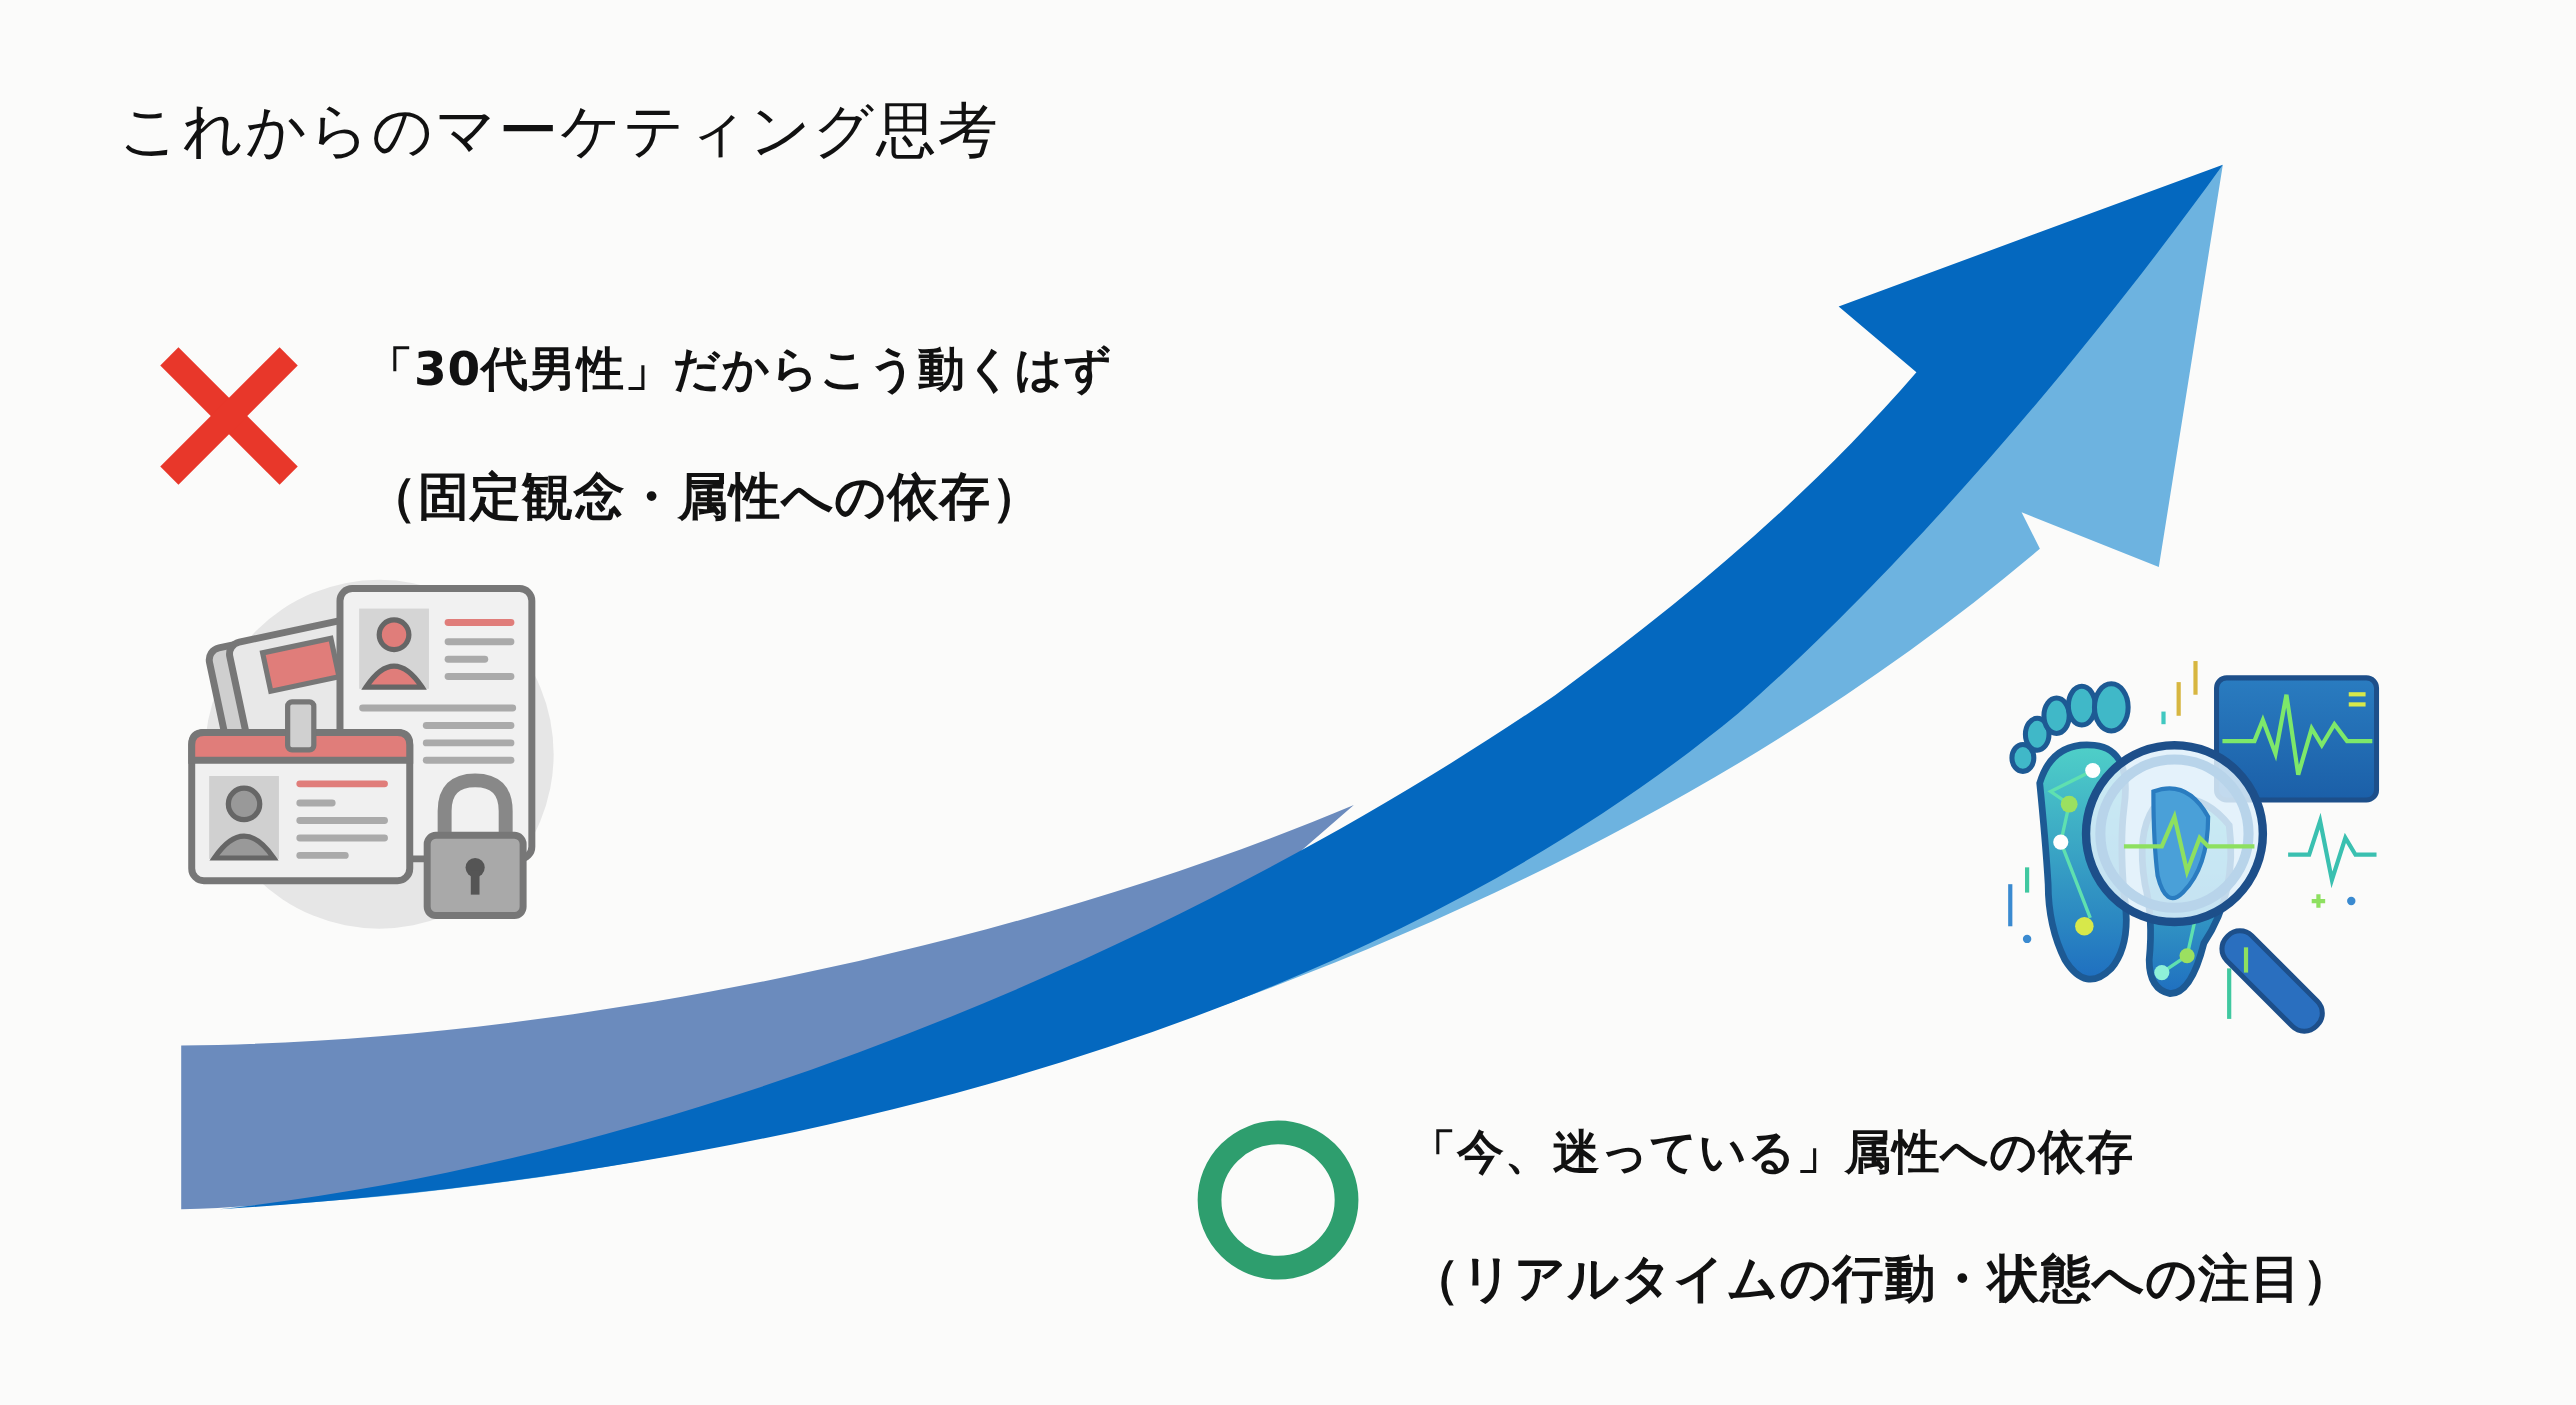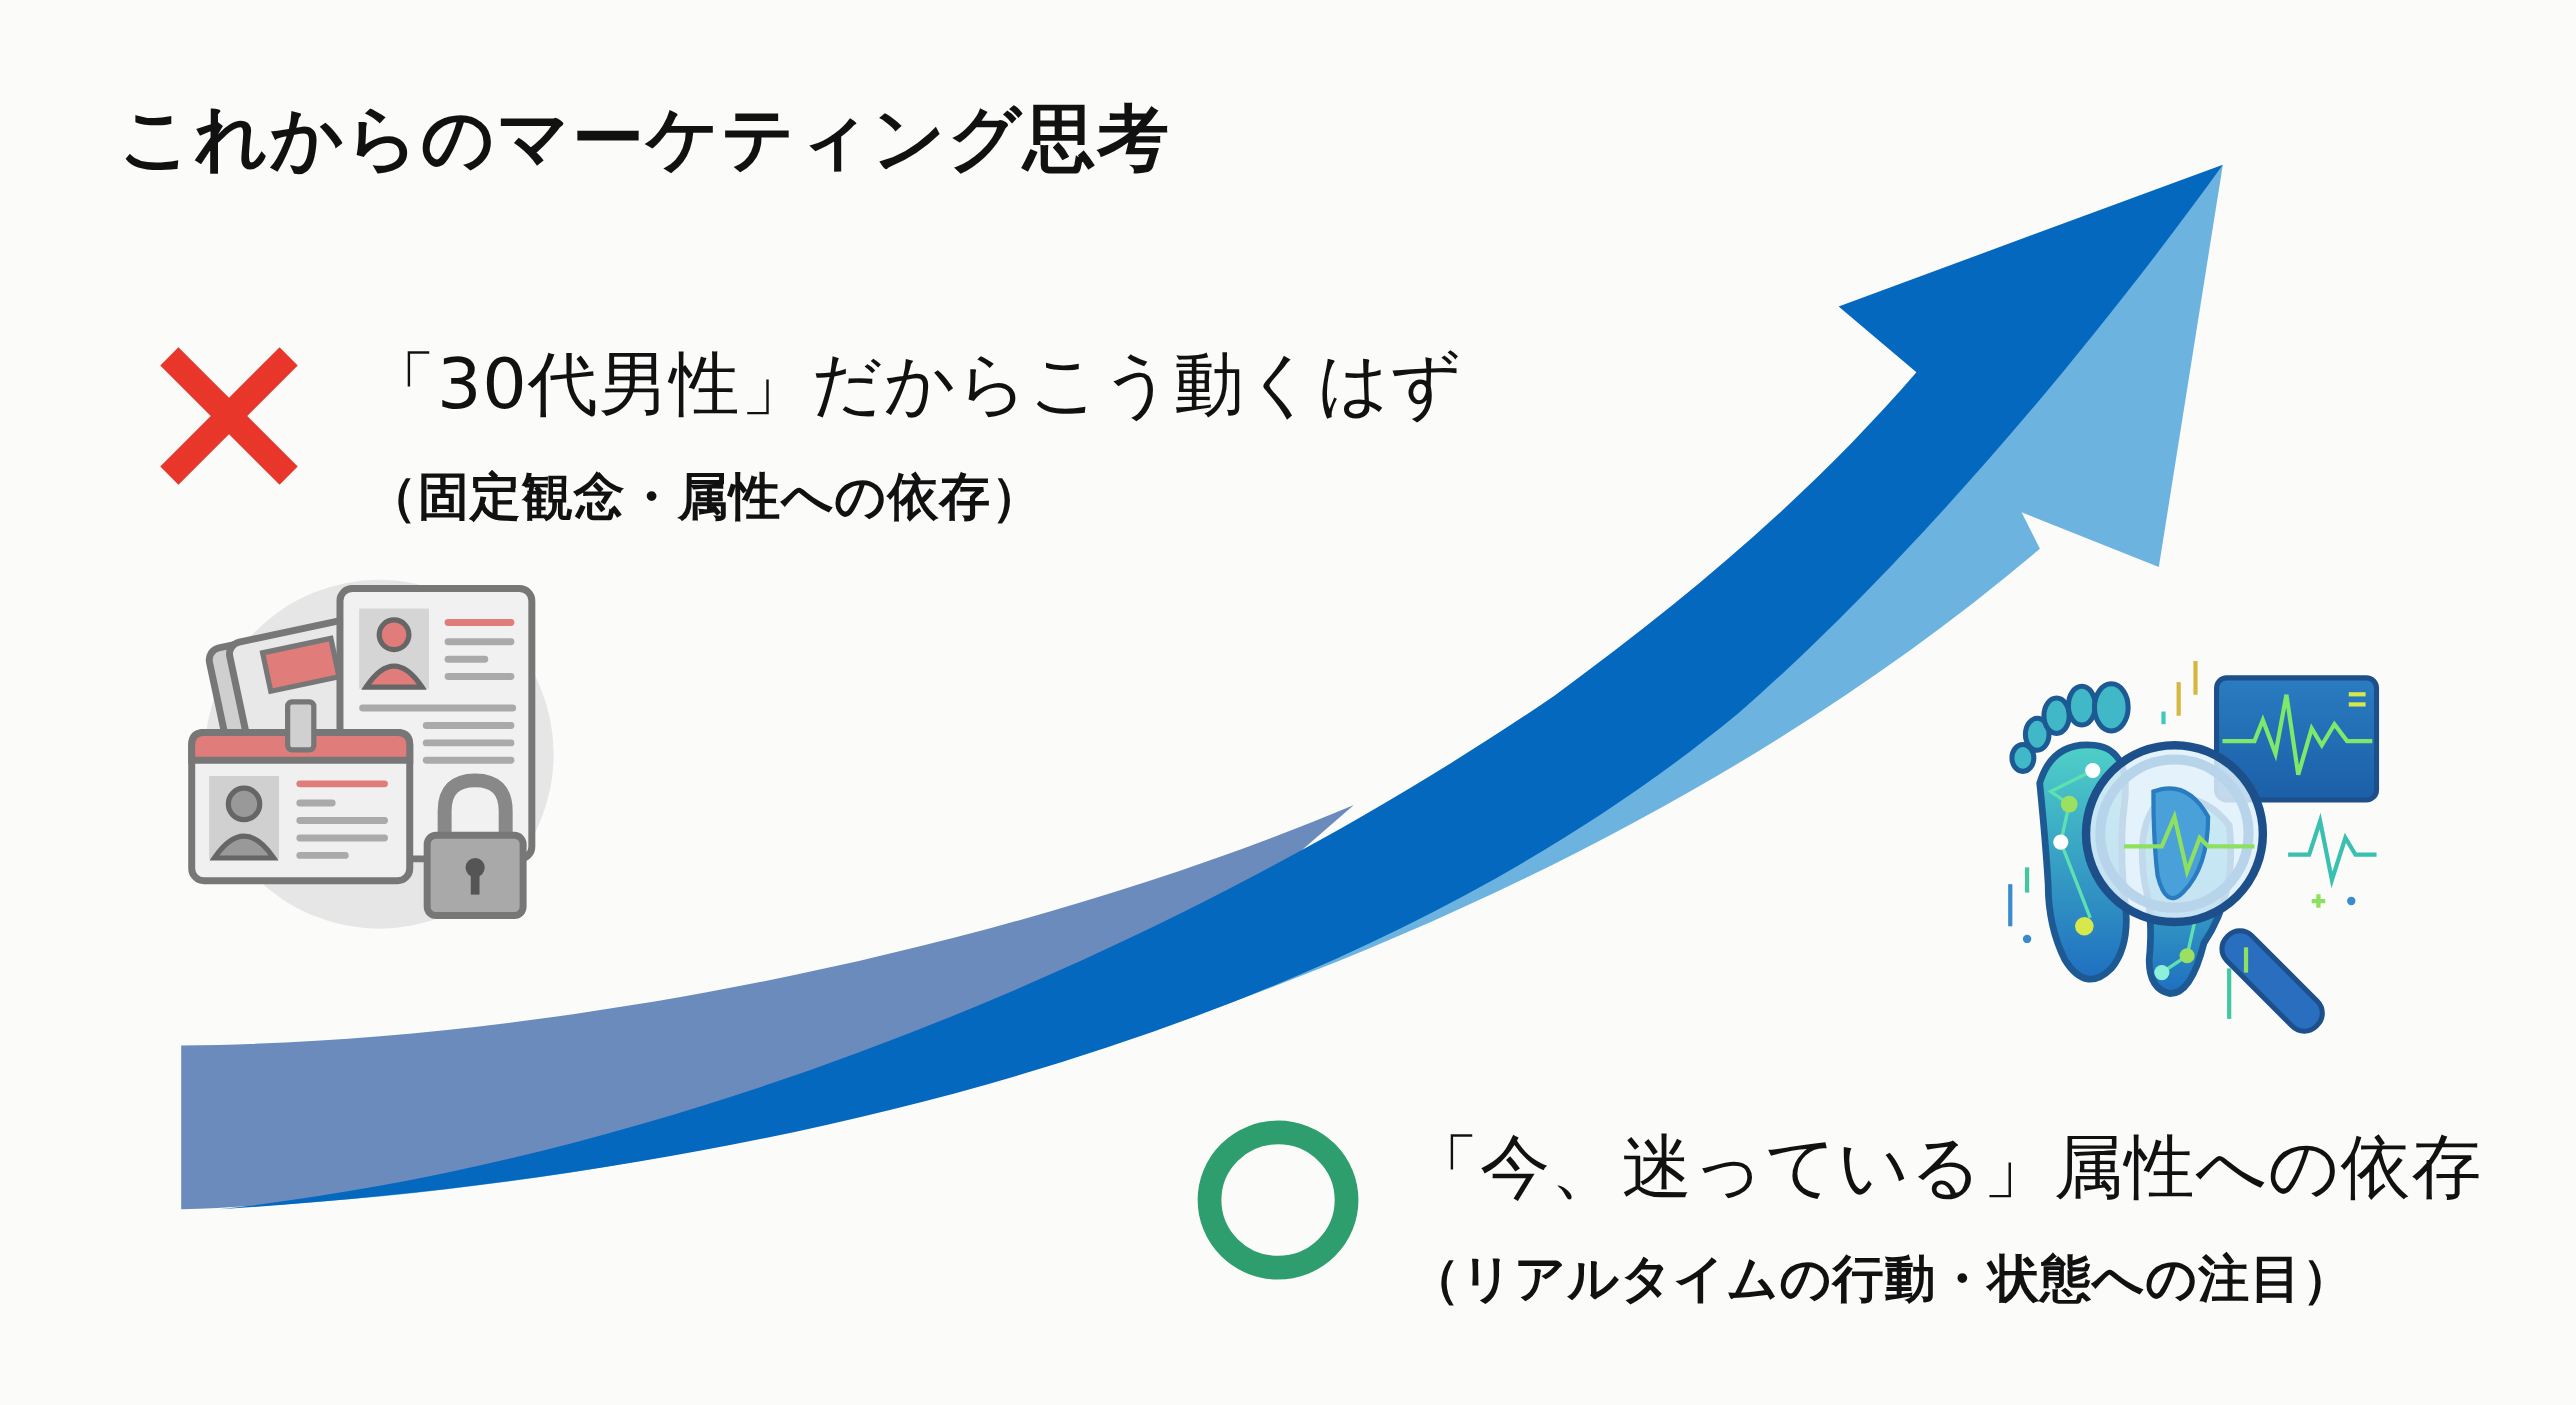--- a/index.html
+++ b/index.html
@@ -6,24 +6,24 @@
     body {
       width: 2576px; height: 1405px; overflow: hidden;
       background: #fbfbfa;
       font-family: "DejaVu Sans", "Liberation Sans", sans-serif;
       color: #111;
       position: relative;
     }
     .abs { position: absolute; }
     #arrow-svg { position: absolute; left: 0; top: 0; width: 2576px; height: 1405px; }
     .title {
-      left: 119px; top: 91px; font-size: 72px; font-weight: bold;
+      left: 119px; top: 91px; font-size: 60px; font-weight: normal;
       letter-spacing: 1.8px; white-space: nowrap;
     }
-    .main-text { font-size: 70px; font-weight: normal; white-space: nowrap; letter-spacing: 0.9px; }
+    .main-text { font-size: 47px; font-weight: bold; white-space: nowrap; letter-spacing: 0.9px; }
     .sub-text { font-size: 51px; font-weight: bold; white-space: nowrap; letter-spacing: 0.9px; margin-top: 28px; }
     .bad-main { left: 366px; top: 338px; }
     .bad-sub { left: 366px; top: 435px; }
     .good-main { left: 1409px; top: 1121px; }
     .good-sub { left: 1409px; top: 1217px; text-align: center; }
     .icon-box { position: absolute; }
   </style>
 </head>
 <body>
 

